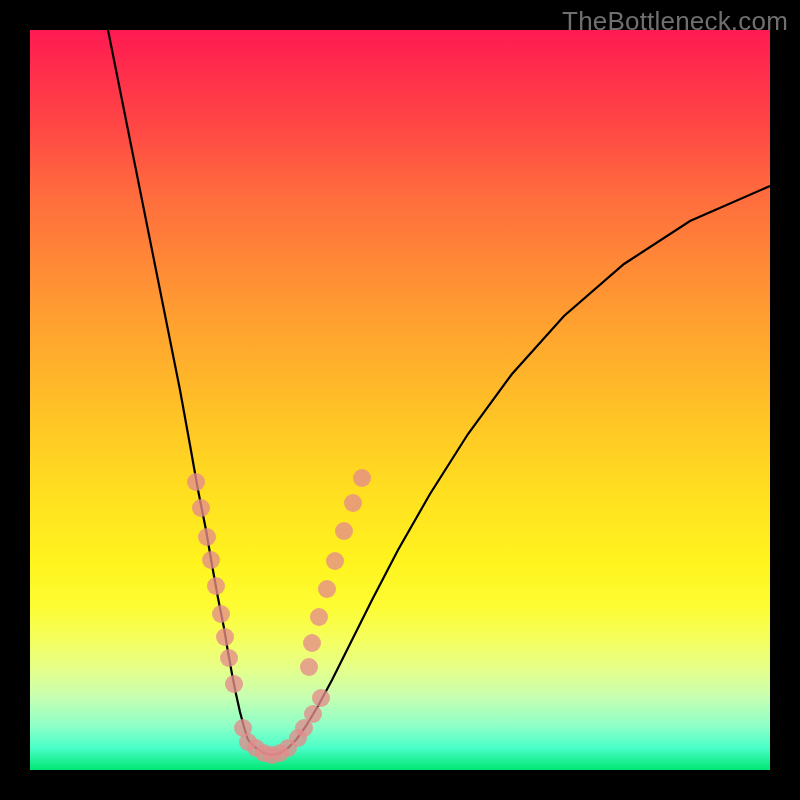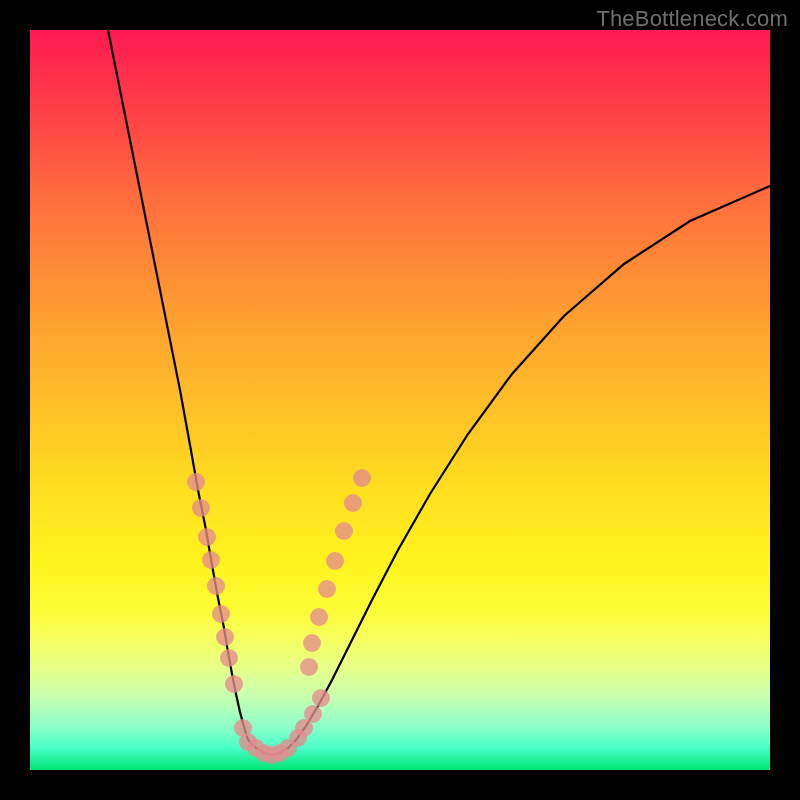--- a/index.html
+++ b/index.html
@@ -34,21 +34,21 @@
       #8fffc8 94%,
       #4affc9 97%,
       #00e673 100%
     );
   }
   .watermark {
     position: absolute;
     top: 6px;
     right: 12px;
     color: #6f6f6f;
-    font-size: 22px;
+    font-size: 26px;
     letter-spacing: 0.2px;
     font-weight: 500;
   }
   svg.plot {
     position: absolute;
     left: 0;
     top: 0;
     width: 740px;
     height: 740px;
     overflow: visible;

